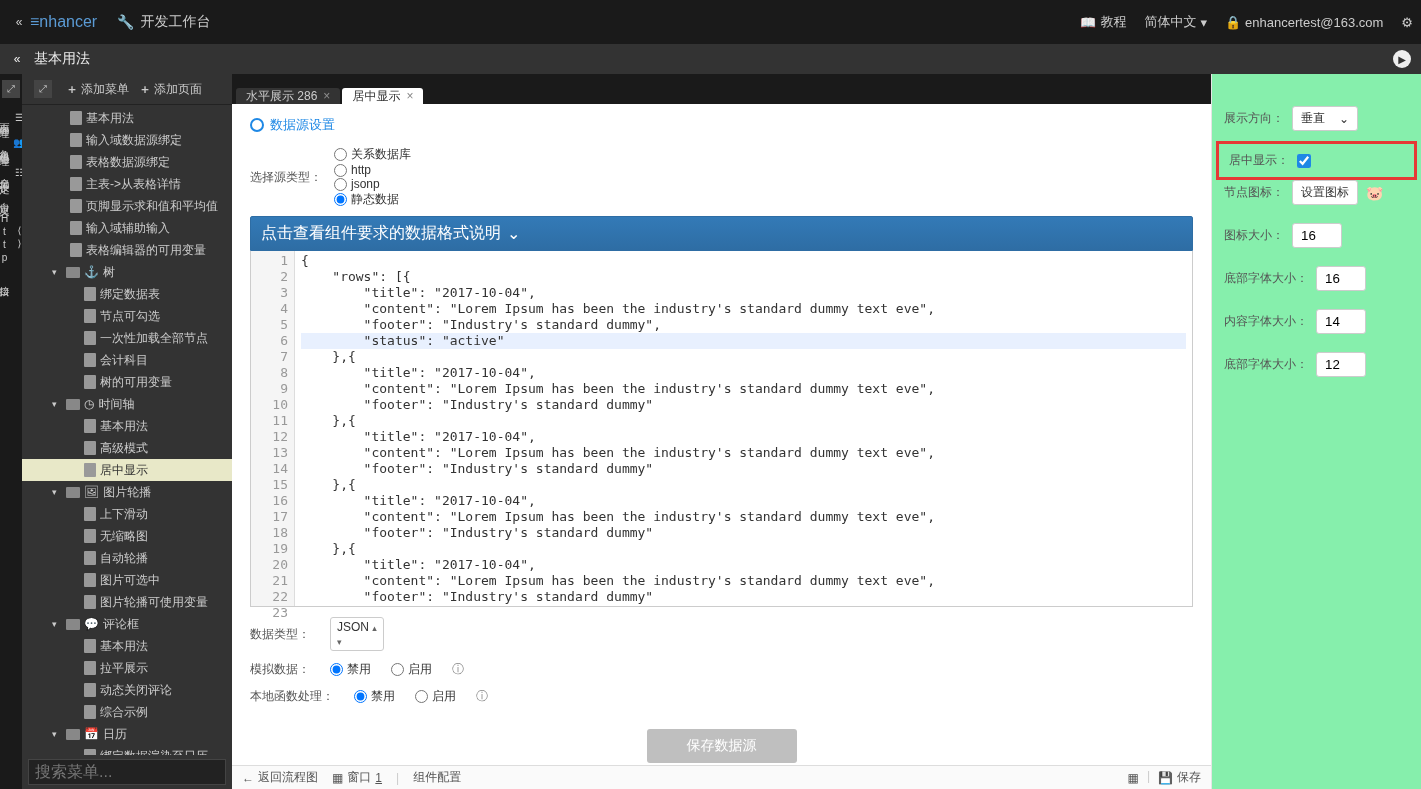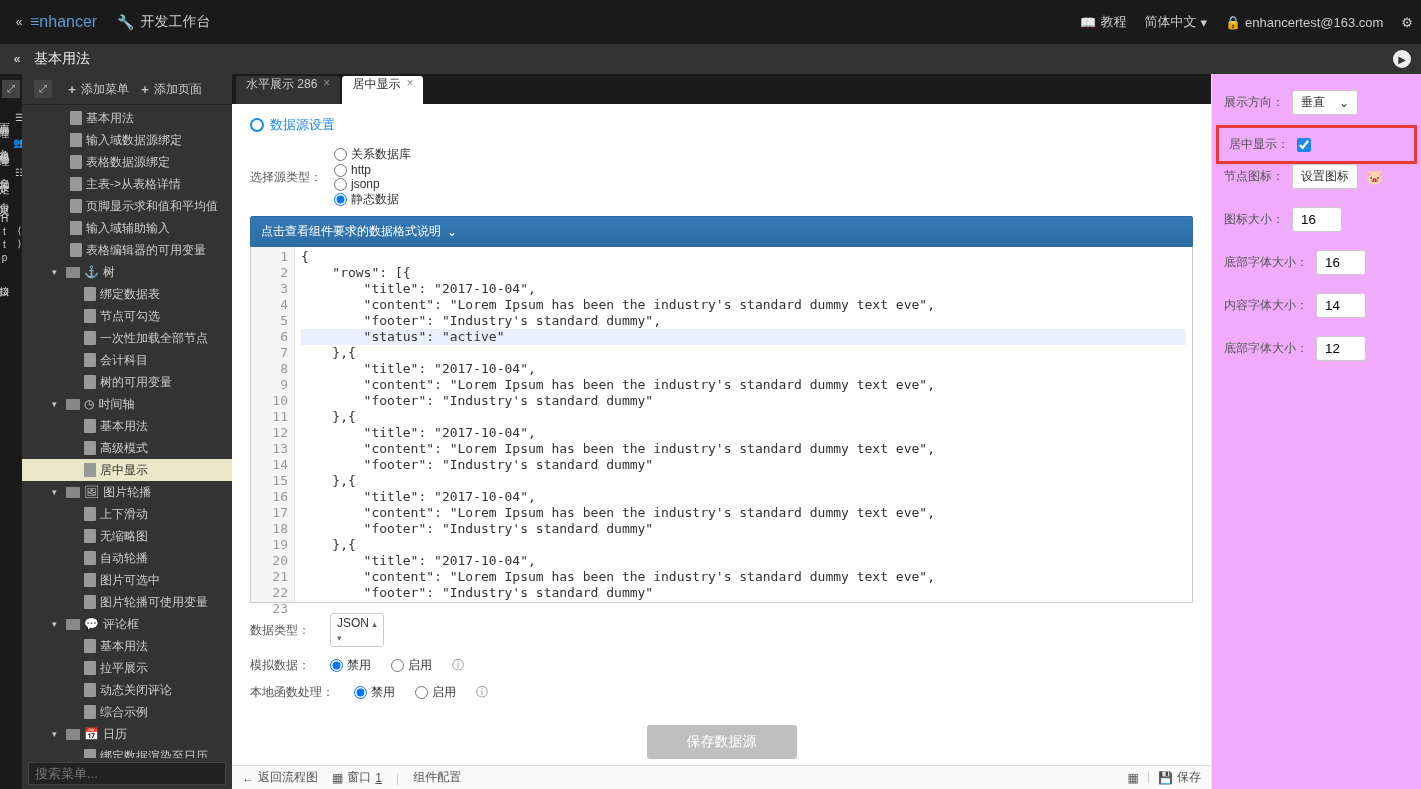--- a/index.html
+++ b/index.html
@@ -25,58 +25,58 @@
 .tree-item{display:flex;align-items:center;padding:2px 6px 2px 16px;gap:4px;cursor:pointer;line-height:18px;white-space:nowrap}
 .tree-item.lvl2{padding-left:48px}
 .tree-item.lvl3{padding-left:62px}
 .tree-item.folder{padding-left:30px}
 .tree-item.selected{background:#e8e8c8;color:#333}
 .file-ic{width:12px;height:14px;background:#999;border-radius:1px;display:inline-block;flex-shrink:0}
 .folder-ic{width:14px;height:11px;background:#888;border-radius:1px;display:inline-block;flex-shrink:0}
 .arrow{font-size:9px;width:10px;display:inline-block}
 .main{flex:1;display:flex;flex-direction:column;background:#fff;min-width:0}
 .tabs{height:30px;background:#1a1a1a;display:flex;align-items:flex-end;padding-left:4px}
-.tab{height:28px;padding:0 10px;display:flex;align-items:flex-start;gap:6px;font-size:12px;cursor:pointer;border-radius:3px 3px 0 0}
+.tab{height:16px;padding:0 10px;display:flex;align-items:center;gap:6px;font-size:12px;cursor:pointer;border-radius:3px 3px 0 0}
 .tab.inactive{background:#333;color:#ccc;margin-right:2px}
 .tab.active{background:#fff;color:#333}
 .tab .close{font-size:12px;opacity:.6}
 .content{flex:1;padding:12px 18px 6px;overflow:auto}
 .ds-header{display:flex;align-items:center;gap:6px;color:#1e88e5;font-size:13px;font-weight:500;margin-bottom:12px;cursor:pointer}
 .gear{width:14px;height:14px;border:2px solid #1e88e5;border-radius:50%;position:relative}
 .form-row{display:flex;align-items:center;gap:12px;font-size:12px;margin-bottom:8px}
 .form-label{color:#555}
 .radio-opt{display:flex;align-items:center;gap:4px;cursor:pointer}
 input[type=radio]{cursor:pointer}
-.blue-banner{background:#2e6da4;background:linear-gradient(#337ab7,#2e6da4);color:#fff;padding:6px 10px;font-size:12px;display:flex;align-items:center;gap:6px;cursor:pointer;border:1px solid #2e6da4;border-radius:2px 2px 0 0}
+.blue-banner{background:#2e6da4;background:linear-gradient(#337ab7,#2e6da4);color:#fff;padding:6px 10px;font-size:16px;display:flex;align-items:center;gap:6px;cursor:pointer;border:1px solid #2e6da4;border-radius:2px 2px 0 0}
 .code-editor{border:1px solid #ccc;border-top:none;height:356px;display:flex;font-family:Consolas,Monaco,monospace;font-size:13px;background:#fff}
 .gutter{width:44px;background:#f5f5f5;border-right:1px solid #ddd;text-align:right;padding:2px 6px;color:#999;line-height:16px}
 .code-body{flex:1;padding:2px 6px;white-space:pre;color:#333;line-height:16px;overflow:auto}
 .code-line{height:16px}
 .code-line.hl{background:#e8f0fe}
 .below-row{display:flex;align-items:center;gap:20px;margin-top:10px;font-size:12px}
 .select{border:1px solid #ccc;padding:2px 6px;border-radius:3px;background:#fff}
 .info-ic{color:#888;font-size:12px}
 .save-bar{display:flex;justify-content:center;margin-top:24px}
 .save-btn{background:#bfbfbf;color:#fff;border:none;padding:8px 40px;border-radius:3px;font-size:14px;cursor:pointer}
 .footbar{height:24px;border-top:1px solid #ddd;display:flex;align-items:center;padding:0 10px;gap:14px;font-size:12px;color:#555;background:#fafafa}
 .footbar .sep{color:#ccc}
 .footbar .right{margin-left:auto;display:flex;gap:8px}
 .fb-btn{display:flex;align-items:center;gap:4px;cursor:pointer}
-.rightpanel{width:210px;border-left:1px solid #e5e5e5;padding:16px 12px;background:#f0abfc}
+.rightpanel{width:210px;border-left:1px solid #e5e5e5;padding:32px 12px;background:#86efac}
 .rp-row{display:flex;align-items:center;margin-bottom:18px;font-size:12px;gap:8px}
 .rp-label{color:#555;white-space:nowrap}
 .rp-select{border:1px solid #ccc;padding:3px 8px;border-radius:3px;background:#fff;cursor:pointer;display:flex;align-items:center;gap:14px}
 .rp-input{border:1px solid #ccc;padding:4px 8px;border-radius:3px;width:50px}
 .rp-highlight{border:3px solid #e53935;padding:8px 10px;margin:-8px -8px 0;display:flex;align-items:center;gap:8px}
 .rp-highlight .rp-label{margin:0}
 .chk{width:14px;height:14px;accent-color:#1e88e5}
 .pig-ic{font-size:14px}
 .carets{font-size:9px;line-height:6px;color:#666}
 .search-bottom{position:fixed;bottom:0;left:22px;width:210px;background:#333;padding:4px 6px}
-.search-bottom input{width:100%;background:#222;border:1px solid #444;color:#ccc;padding:3px 6px;font-size:13px}
+.search-bottom input{width:100%;background:#222;border:1px solid #444;color:#ccc;padding:3px 6px;font-size:16px}
 </style>
 </head>
 <body>
 
 <div class="topbar">
   <span class="collapse-btn">«</span>
   <span class="logo"><span class="e">≡</span><span>nhancer</span></span>
   <span class="workbench">
     <span>🔧</span>
     <span>开发工作台</span>

